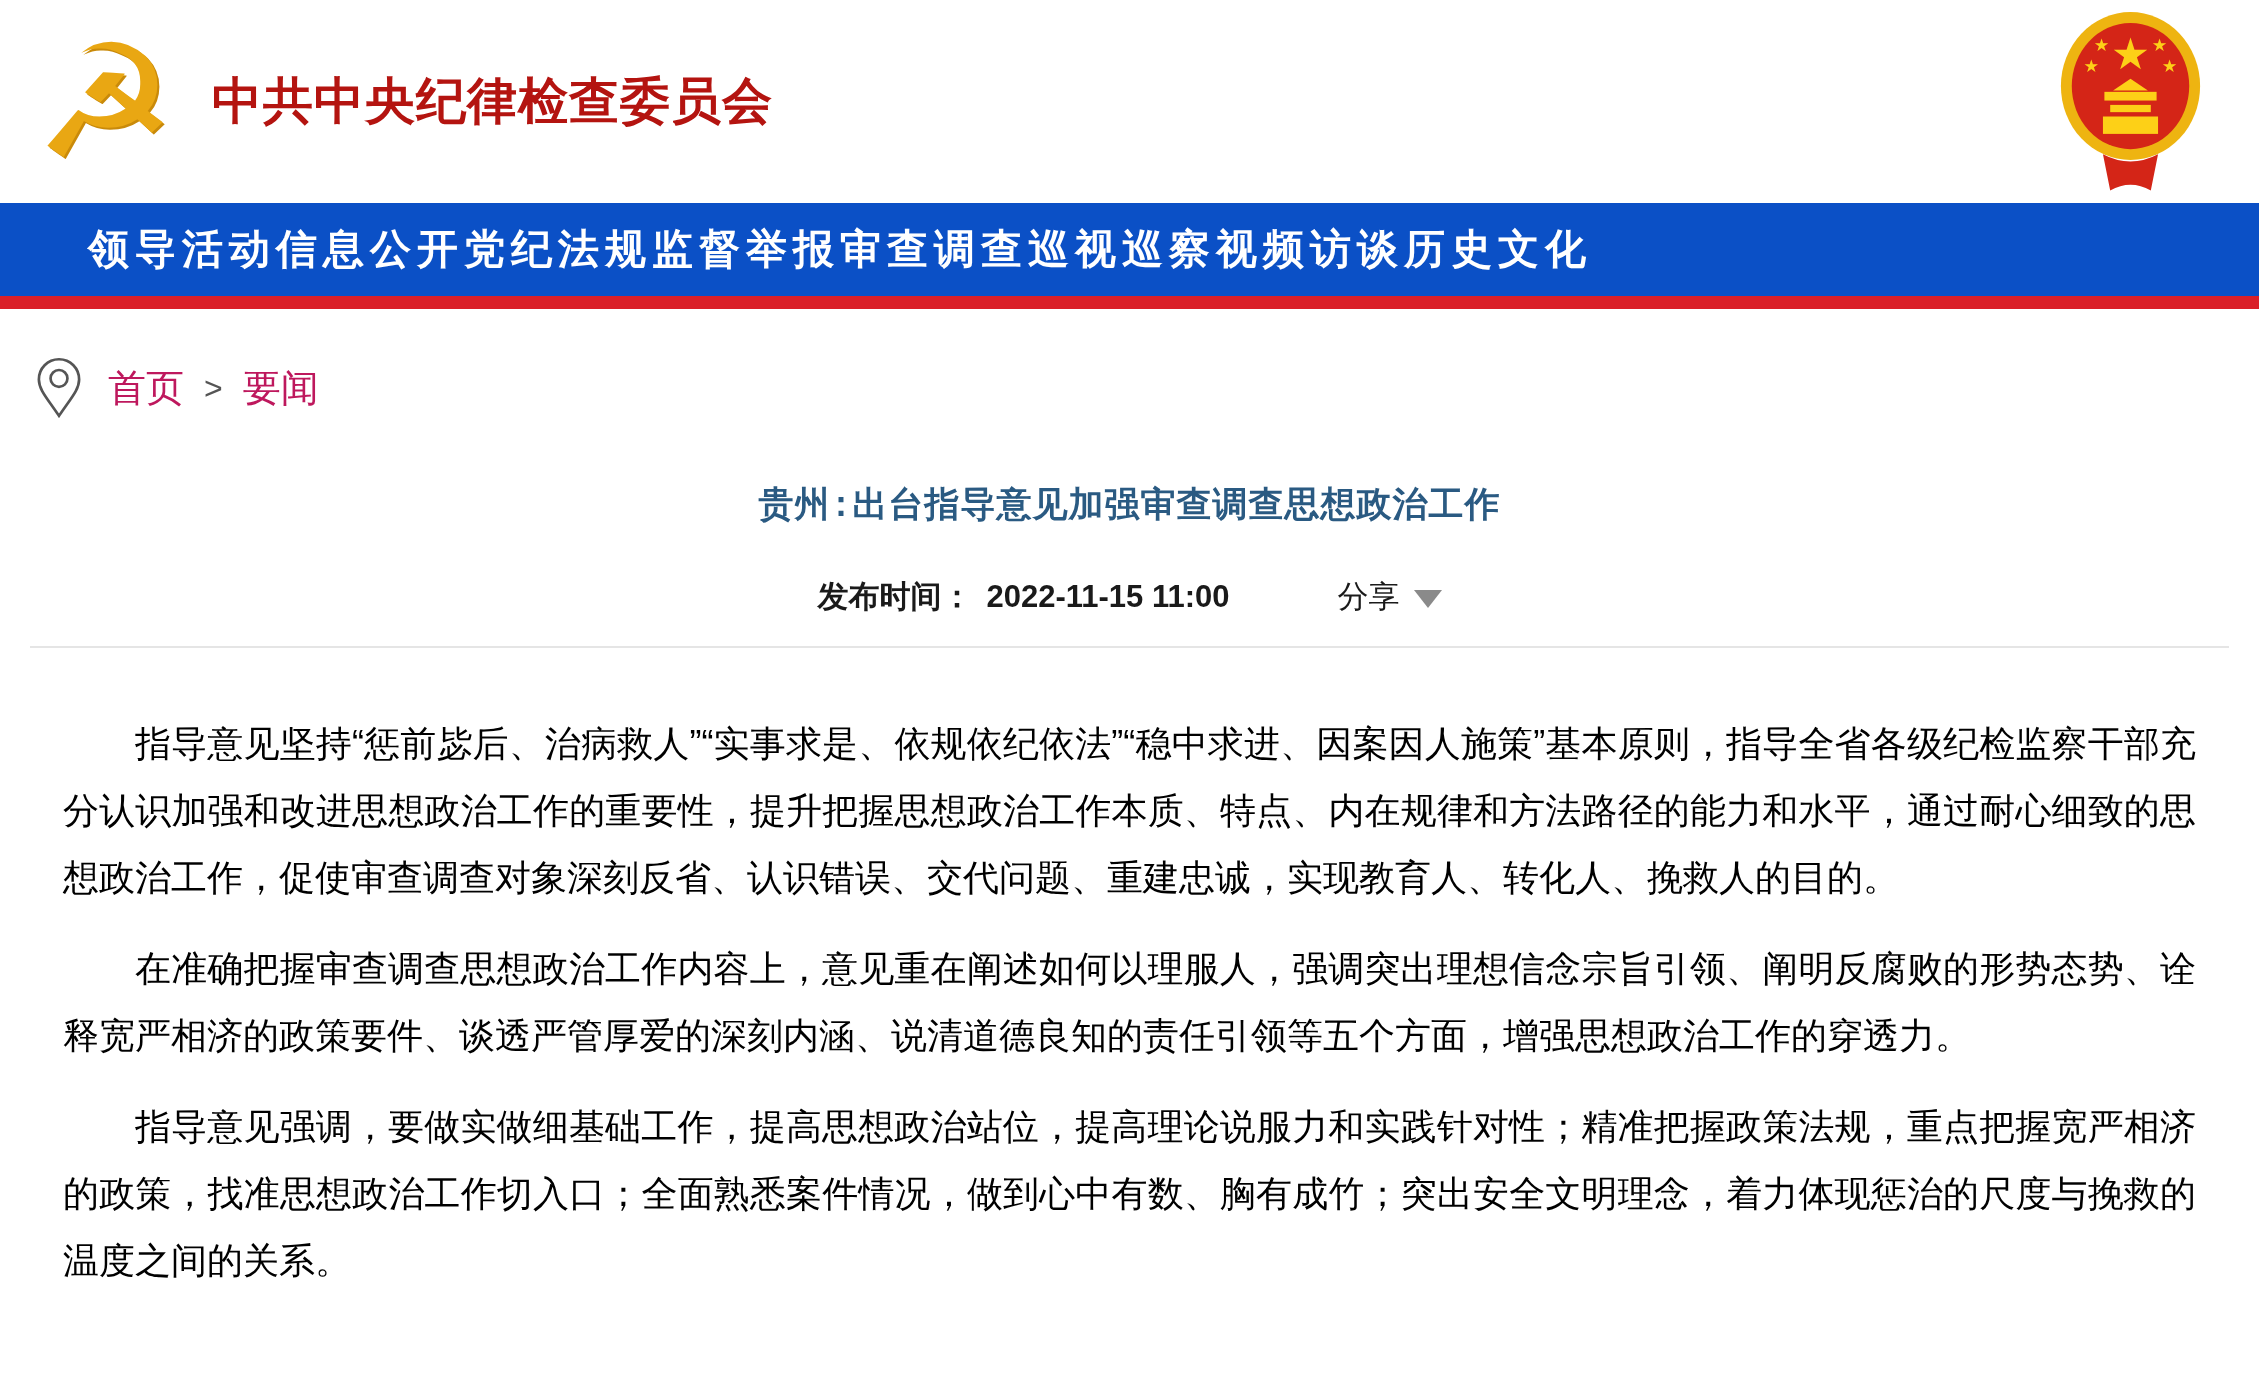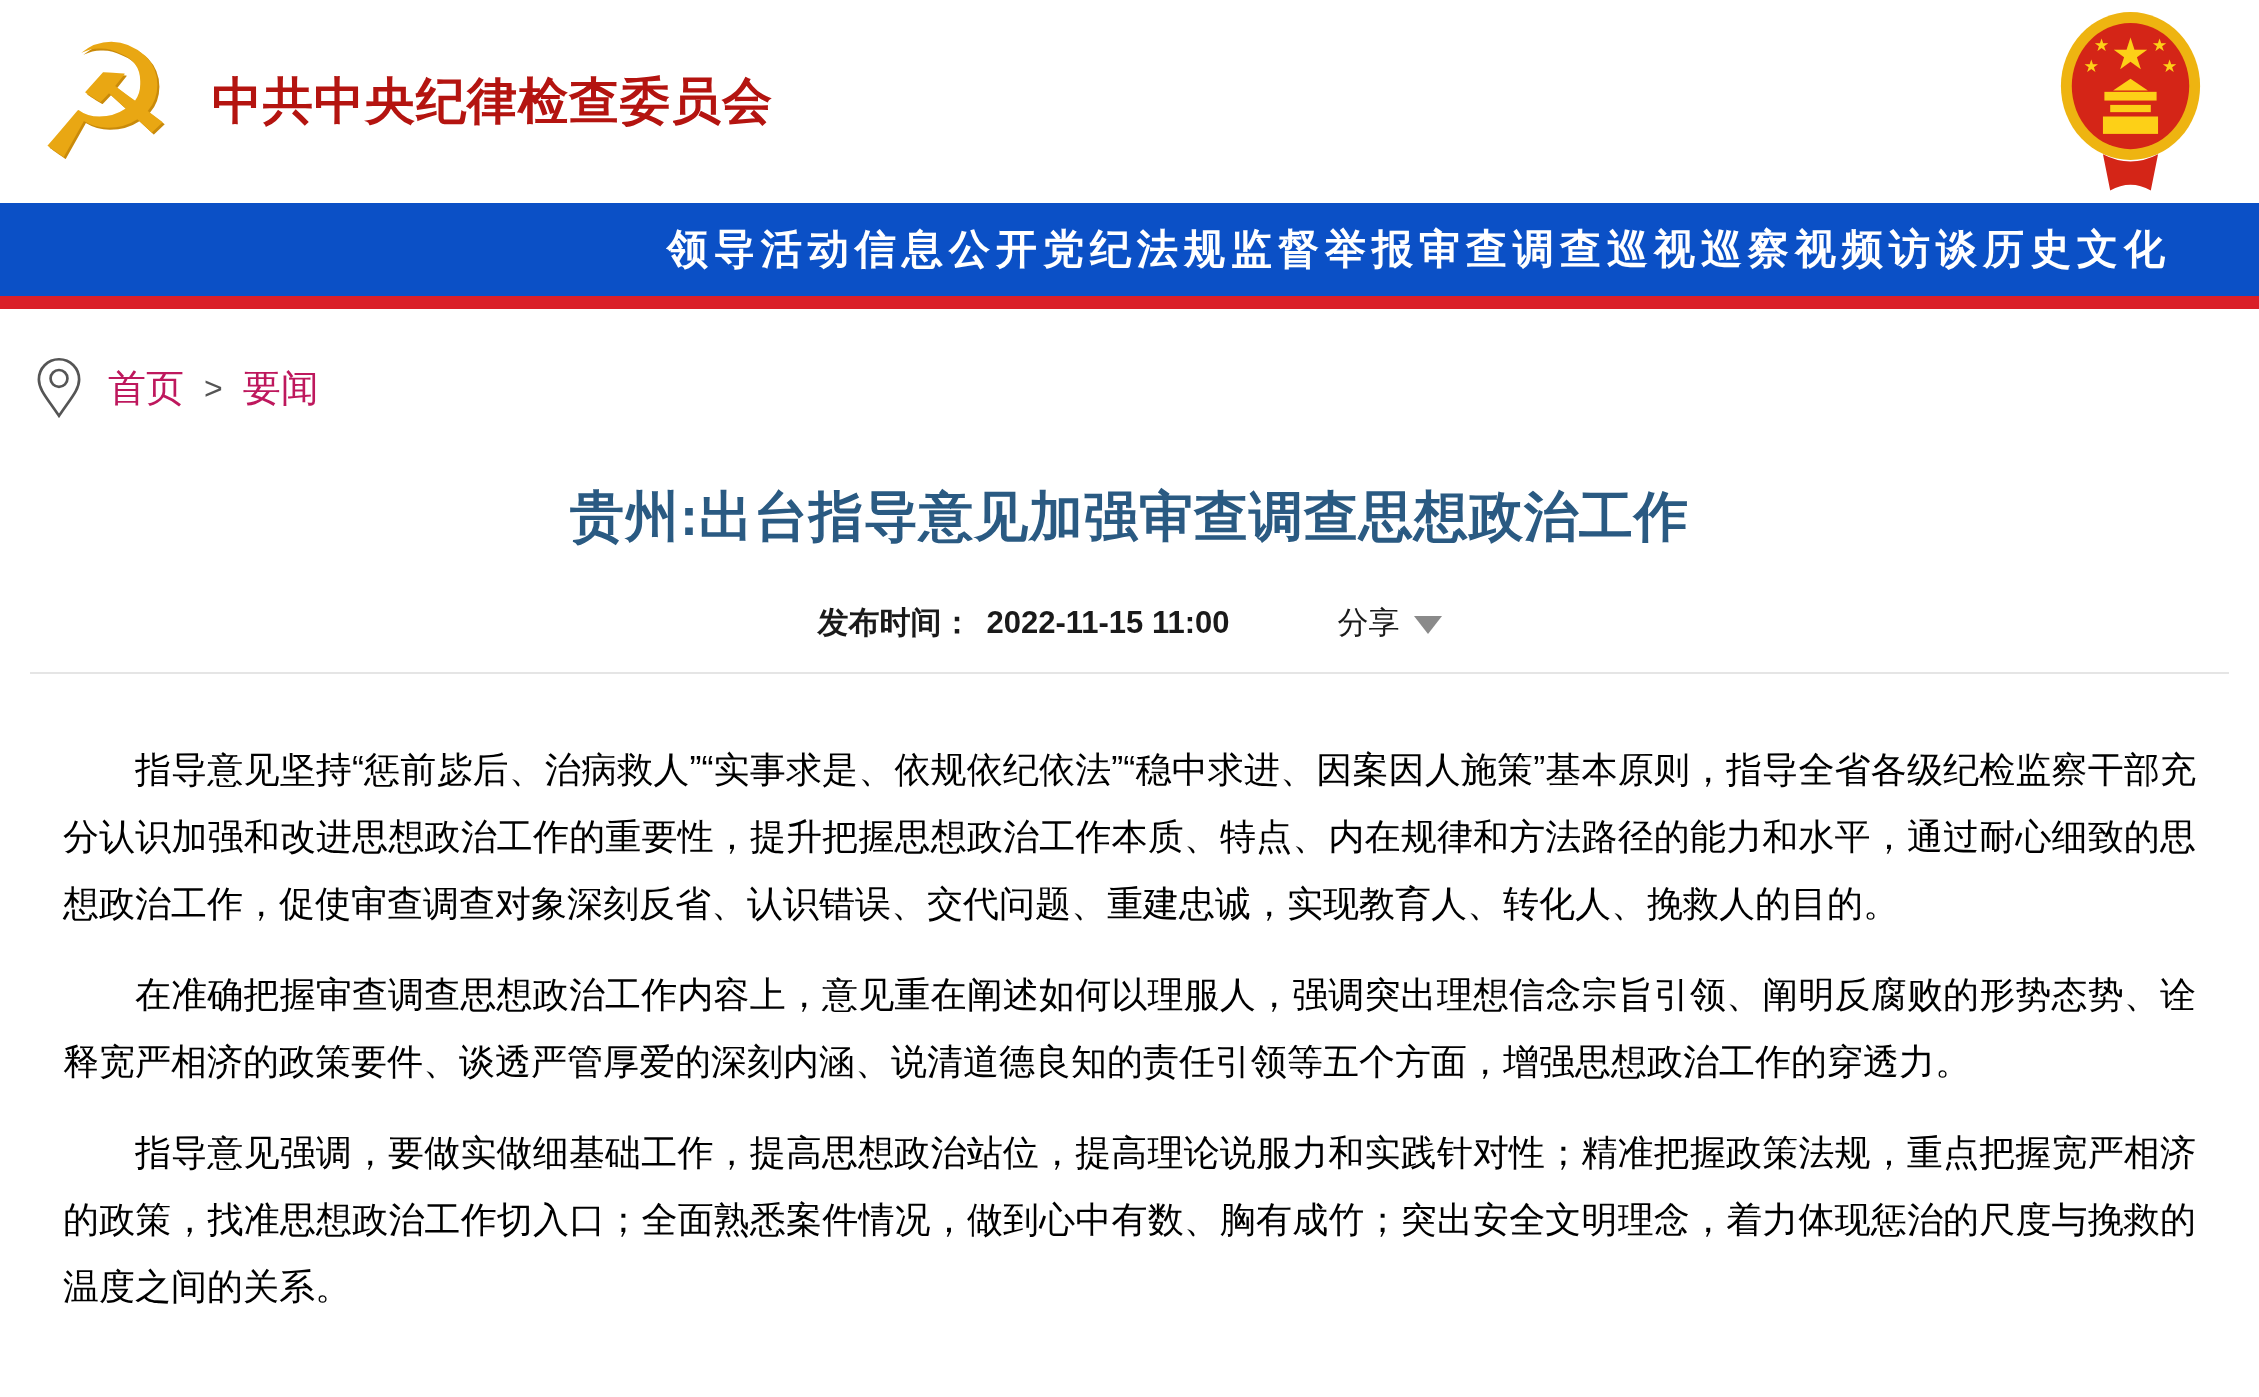--- a/index.html
+++ b/index.html
@@ -43,21 +43,21 @@
     letter-spacing: 1px;
     white-space: nowrap;
   }
 
   
   .navbar {
     height: 93px;
     background: #0b50c6;
     display: flex;
     align-items: center;
-    justify-content: flex-end;
+    justify-content: flex-start;
     padding: 0 88px;
   }
   .nav-item {
     color: #ffffff;
     font-size: 41px;
     font-weight: 700;
     letter-spacing: 6px;
     text-decoration: none;
     cursor: pointer;
     white-space: nowrap;
@@ -81,24 +81,25 @@
   .breadcrumb .sep {
     margin: 0 20px;
     font-size: 32px;
     color: #555;
   }
 
   
   .article-title {
     margin: 62px 60px 0;
     text-align: center;
-    font-size: 54px;
+    font-size: 35px;
     font-weight: 700;
     color: #2a5a82;
     letter-spacing: 1px;
+    font-family: Liberation Mono, monospace;
   }
   .meta {
     margin-top: 48px;
     display: flex;
     justify-content: center;
     align-items: center;
     font-size: 31px;
     color: #1a1a1a;
   }
   .meta-src { margin-right: 74px; }

